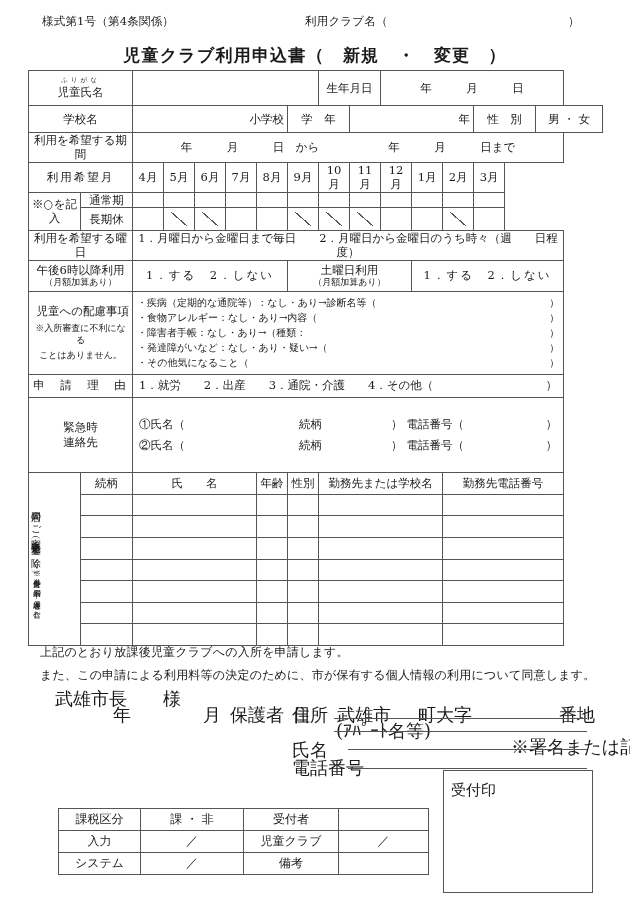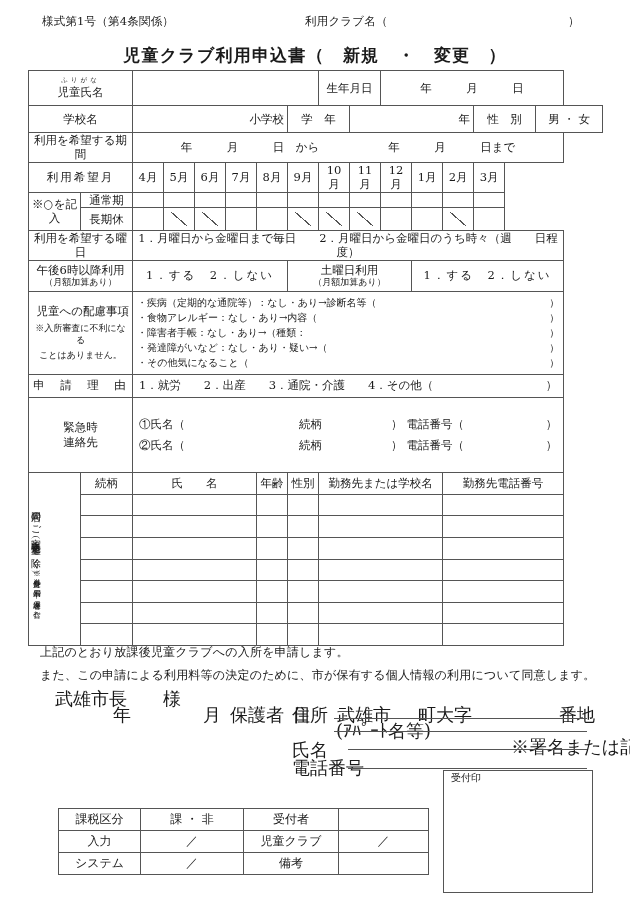--- a/index.html
+++ b/index.html
@@ -182,22 +182,22 @@
   }
   #stamp-box {
     position: absolute;
     left: 443px; top: 770px;
     width: 150px; height: 123px;
     border: 1px solid #555;
     box-sizing: border-box;
   }
   #stamp-box .lbl {
     position: absolute;
-    left: 7px; top: 0;
-    font-size: 10px;
+    left: 7px; top: 10px;
+    font-size: 15px;
     font-family: "DejaVu Sans", "Liberation Sans", sans-serif;
   }
 </style>
 </head>
 <body>
 
 <div class="page">
 
   <div class="hdr">
     <div class="hdr-left">様式第1号（第4条関係）</div>

